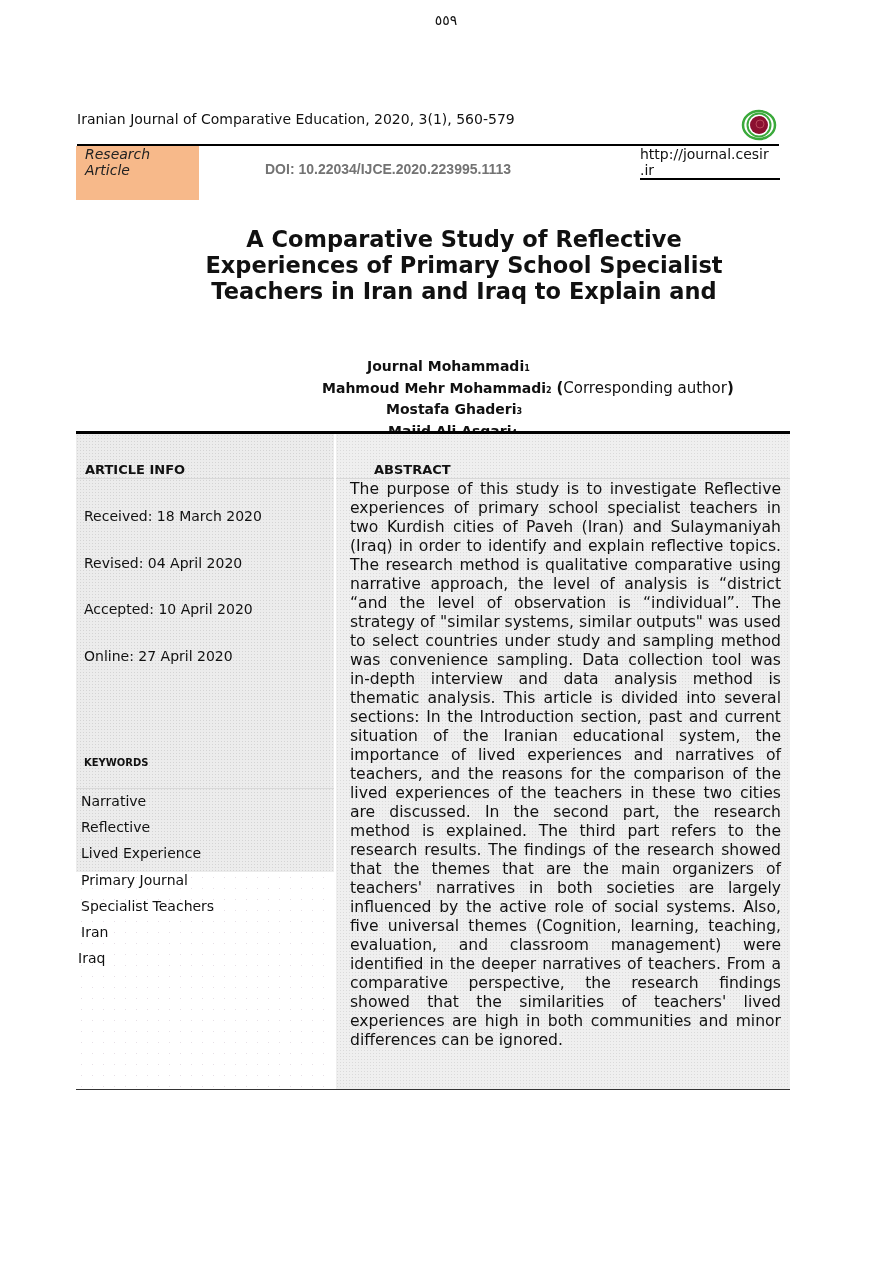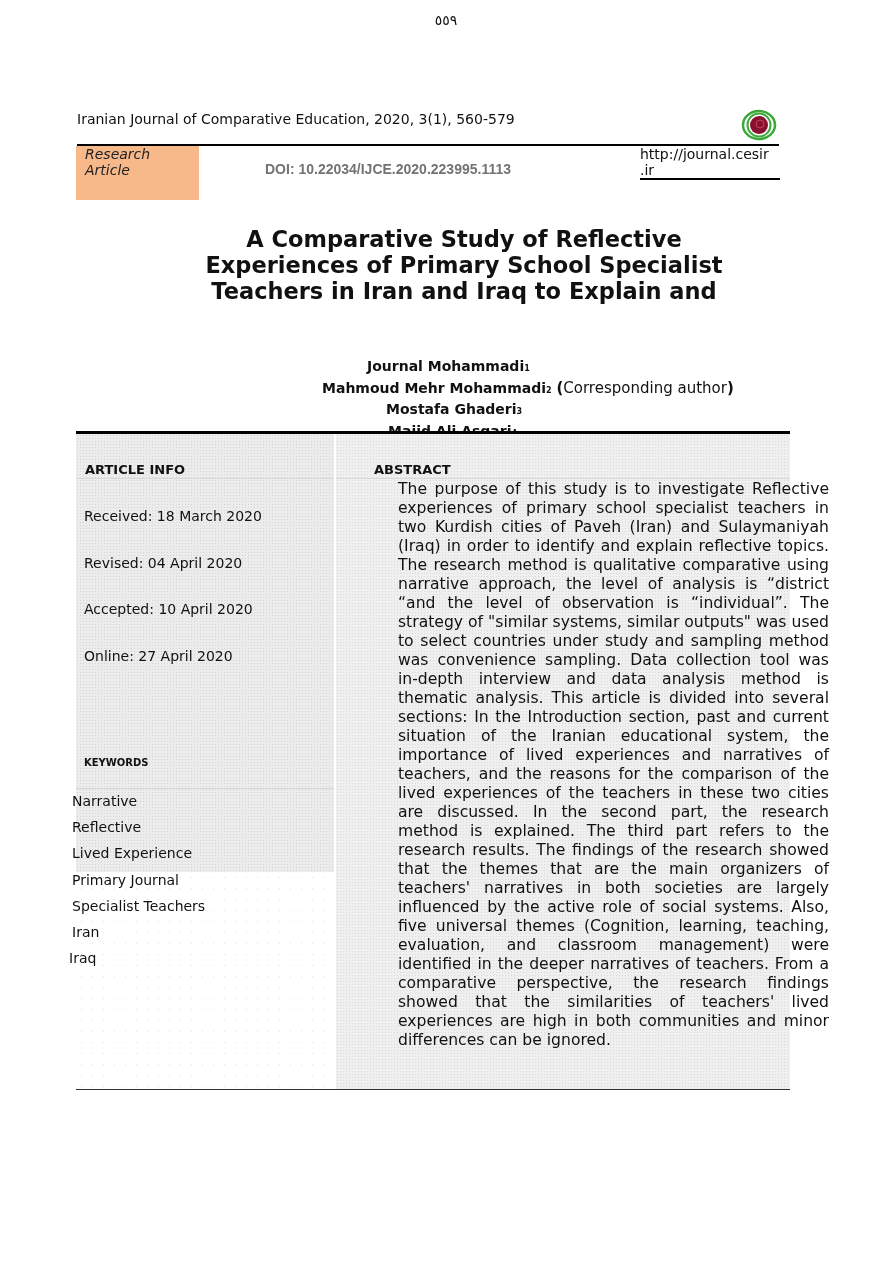--- a/index.html
+++ b/index.html
@@ -55,28 +55,28 @@
                  background-image: radial-gradient(#dadada 0.6px, transparent 0.7px);
                  background-size: 3px 3px; }
 
   .info-head { left: 85px; top: 462px; font-weight: bold; font-size: 13px; }
   .info-rule { left: 76px; top: 478px; width: 258px; height: 1px; background: #d8d8d8; }
   .info-list { left: 84px; top: 479px; font-size: 14px; line-height: 18.6px; }
   .info-list div { white-space: nowrap; margin-top: 28px; }
 
   .kw-head { left: 84px; top: 757px; font-weight: bold; font-size: 10px; }
   .kw-rule { left: 76px; top: 788px; width: 258px; height: 1px; background: #d8d8d8; }
-  .kw-list { left: 72px; top: 788px; font-size: 14px; line-height: 26.2px; }
+  .kw-list { left: 81px; top: 788px; font-size: 14px; line-height: 26.2px; }
   .kw-list div { white-space: nowrap; }
   .kw-list div.last { margin-left: -3px; }
 
   .abs-head { left: 350px; top: 462px; font-weight: bold; font-size: 13px; margin-left: 24px; }
   .abs-rule { left: 336px; top: 478px; width: 454px; height: 1px; background: #d8d8d8; }
   .abstract { left: 350px; top: 480px; width: 431px; font-size: 15.6px; line-height: 19px;
-              text-align: justify; letter-spacing: 0px; margin-left: 48px; }
+              text-align: justify; letter-spacing: 0px; }
 </style>
 </head>
 <body>
 
 <div class="abs page-num">٥٥٩</div>
 
 <div class="abs journal-line">Iranian Journal of Comparative Education, 2020, 3(1), 560-579</div>
 
 <div class="abs logo">
   <svg width="36" height="32" viewBox="0 0 36 32">

